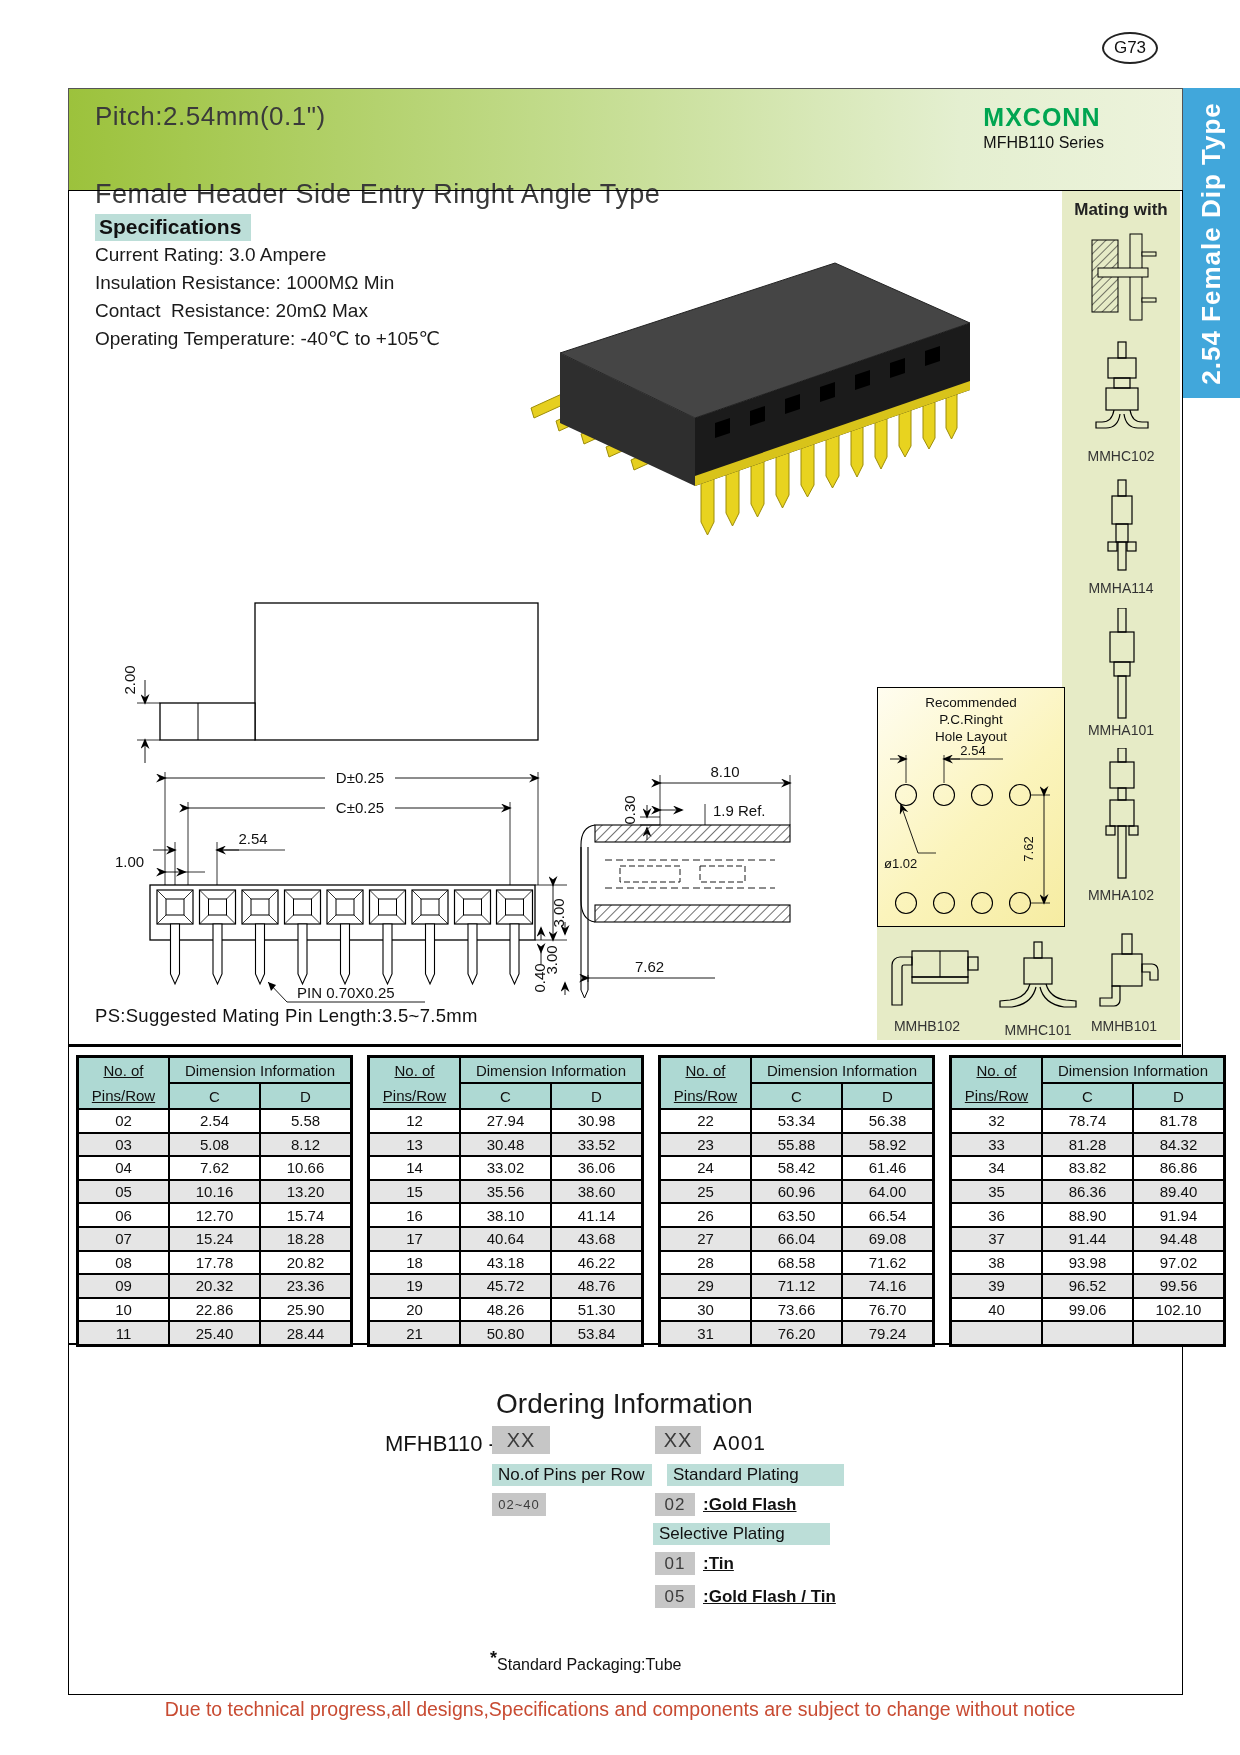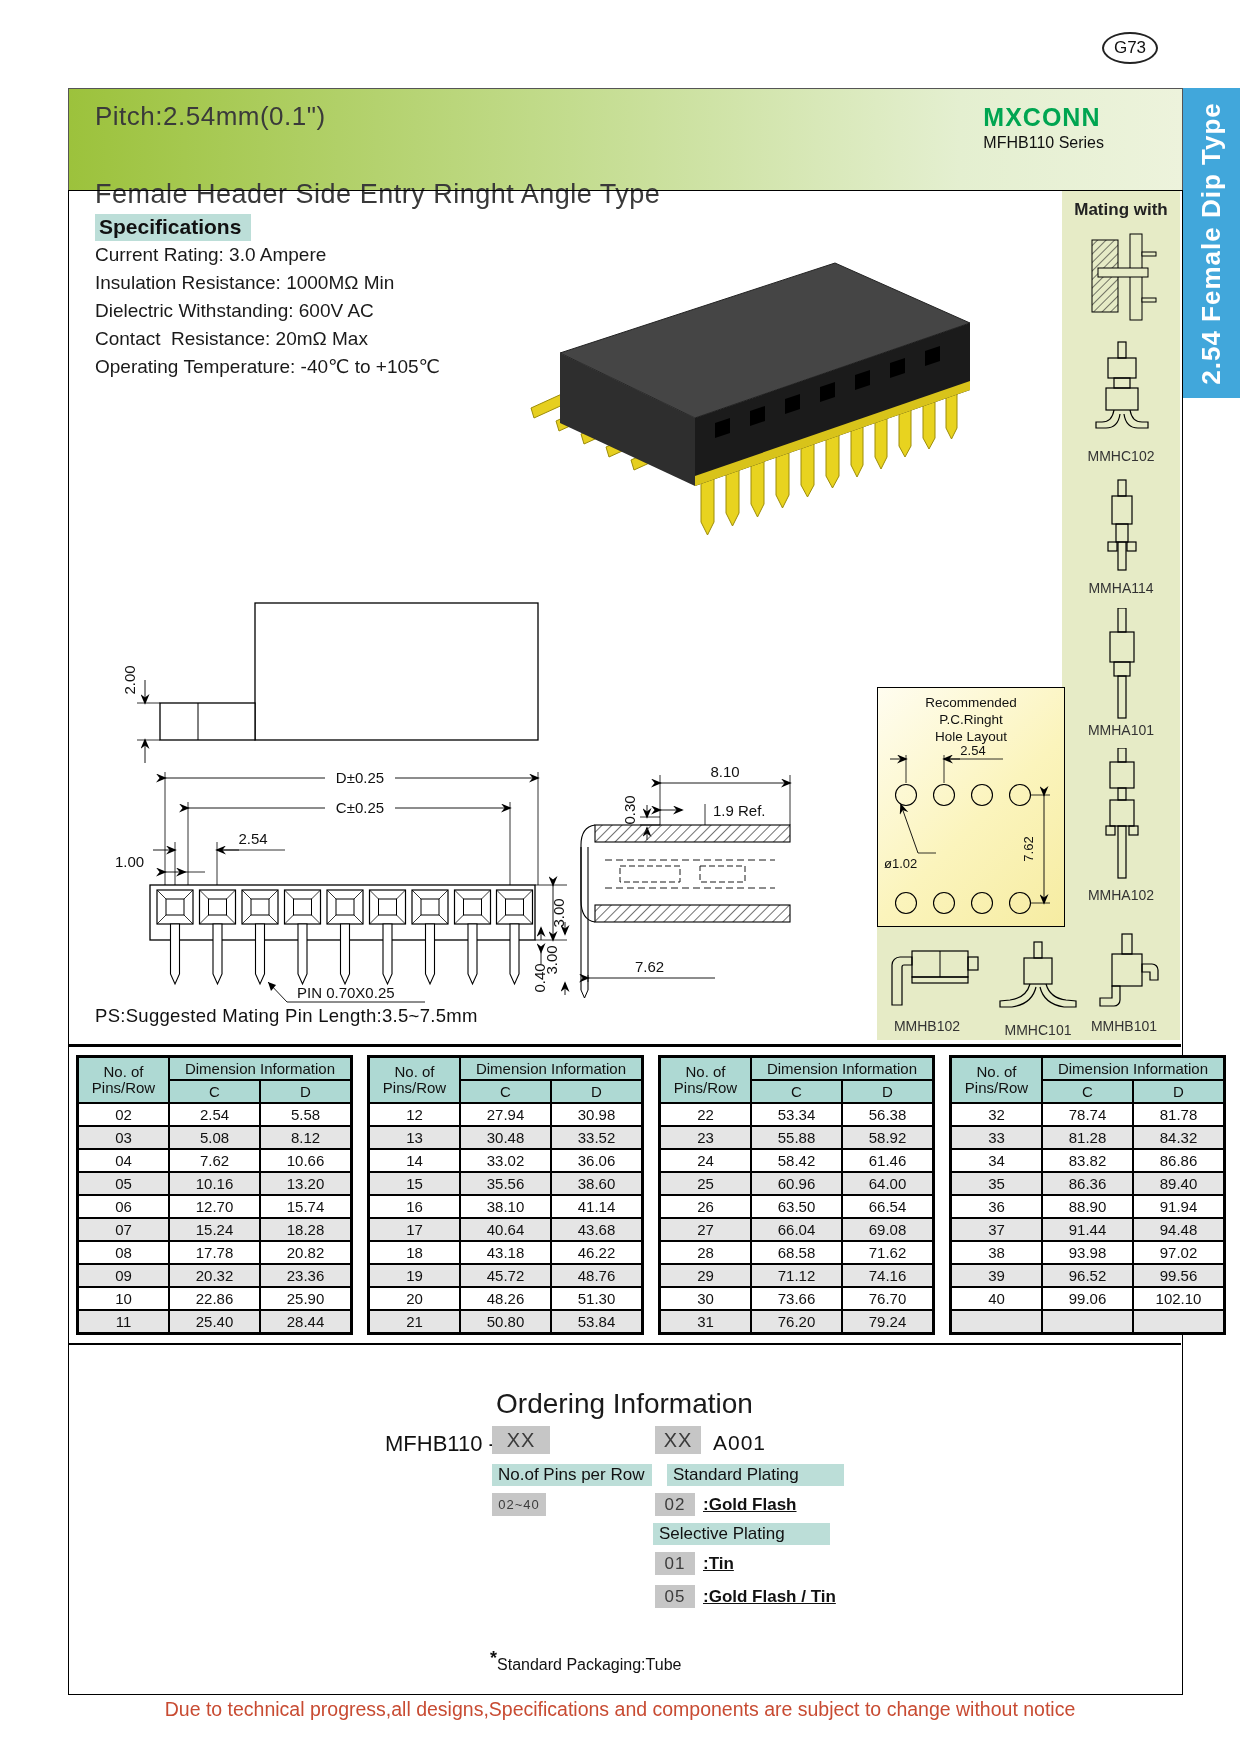--- a/index.html
+++ b/index.html
@@ -30,21 +30,21 @@
   .matelabel{font-size:14px;color:#333;text-align:center;width:120px;}
   .pcbbox{background:linear-gradient(135deg,#fffdf0 0%,#fbf4bc 55%,#f6eca2 100%);
           border:1px solid #000;}
   .pcbtitle{font-size:13.5px;color:#111;text-align:center;white-space:pre-line;line-height:17px;padding-top:6px;}
   
   .tblwrap{display:flex;gap:14px;}
   table.dim{border-collapse:collapse;table-layout:fixed;}
   table.dim th,table.dim td{border:2px solid #000;font-weight:normal;font-size:15px;
        text-align:center;padding:0;height:21px;color:#111;}
   table.dim th{background:#aed9d3;}
-  table.dim .pins{white-space:pre-line;line-height:16px;width:84px;}
+  table.dim .pins{white-space:pre-line;line-height:25px;width:84px;text-decoration:underline;}
   table.dim td{background:#fff;width:89px;}
   table.dim tr.alt td{background:#e5e5e5;}
   table.dim{border:3px solid #000;}
   
   .ordtitle{font-size:28px;color:#1a1a1a;}
   .ordpre{font-size:22px;color:#111;}
   .graybox{background:#c6c6c6;color:#3c3c3c;display:flex;align-items:center;justify-content:center;
            font-size:20px;letter-spacing:1px;}
   .teallbl{background:#bcded8;font-size:17px;color:#111;display:flex;align-items:center;padding:0 6px;}
   .platval{font-size:17px;font-weight:bold;color:#111;text-decoration:underline;}
@@ -80,21 +80,20 @@
 
   <div class="abs frame" style="left:68px;top:190px;width:1113px;height:1503px;"></div>
 
   <div class="abs palebg" style="left:1062px;top:191px;width:118px;height:849px;"></div>
   <div class="abs palebg" style="left:877px;top:925px;width:303px;height:115px;"></div>
 
   <div class="abs" style="left:95px;top:214px;">
     <div class="hl" style="background:#bcded8;"><span class="sechead">Specifications</span></div>
     <div class="specline">Current Rating: 3.0 Ampere</div>
     <div class="specline">Insulation Resistance: 1000MΩ Min</div>
-    <div class="specline">Dielectric Withstanding: 600V AC</div>
     <div class="specline">Contact  Resistance: 20mΩ Max</div>
     <div class="specline">Operating Temperature: -40℃ to +105℃</div>
   </div>
 
 
   <svg class="abs" style="left:505px;top:218px;" width="510" height="350" viewBox="0 0 510 350">
 
     <g fill="#e8d31f" stroke="#9d8c08" stroke-width="1">
       <path transform="translate(196,258)" d="M0 0 h13 v46 l-6.5 13 l-6.5 -13 z"></path>
       <path transform="translate(221,249)" d="M0 0 h13 v46 l-6.5 13 l-6.5 -13 z"></path>

